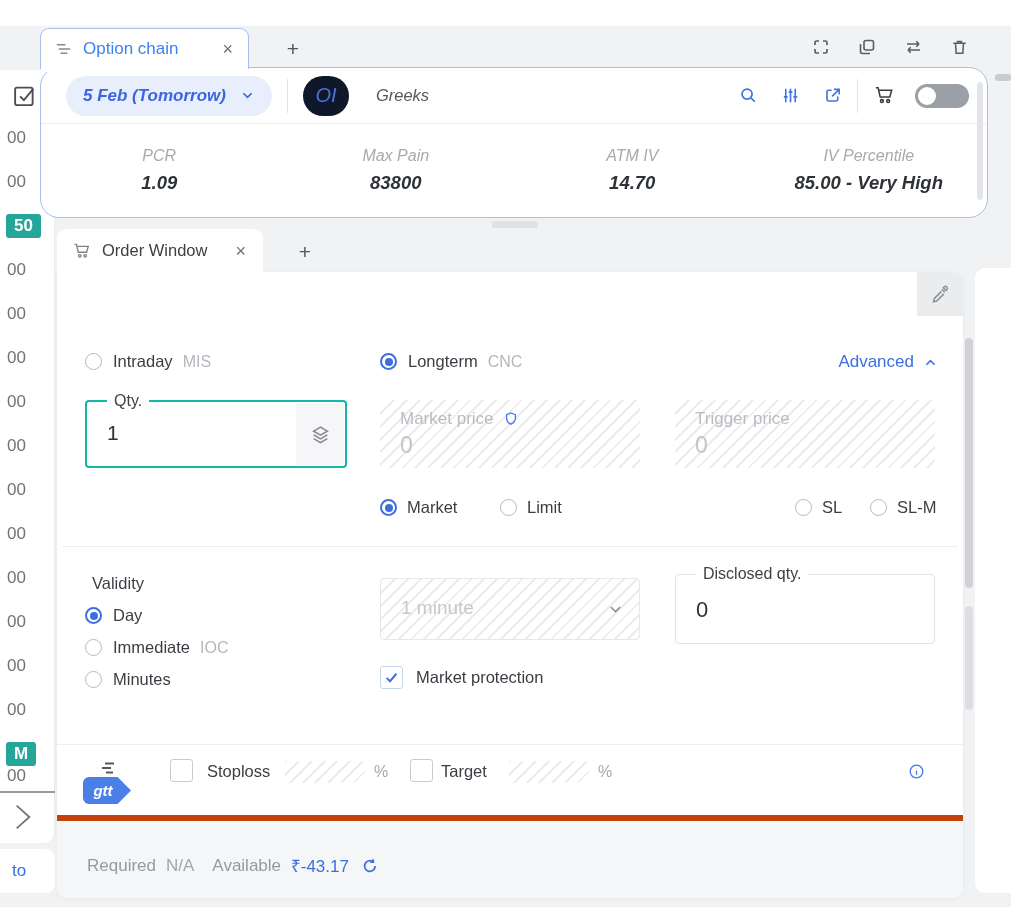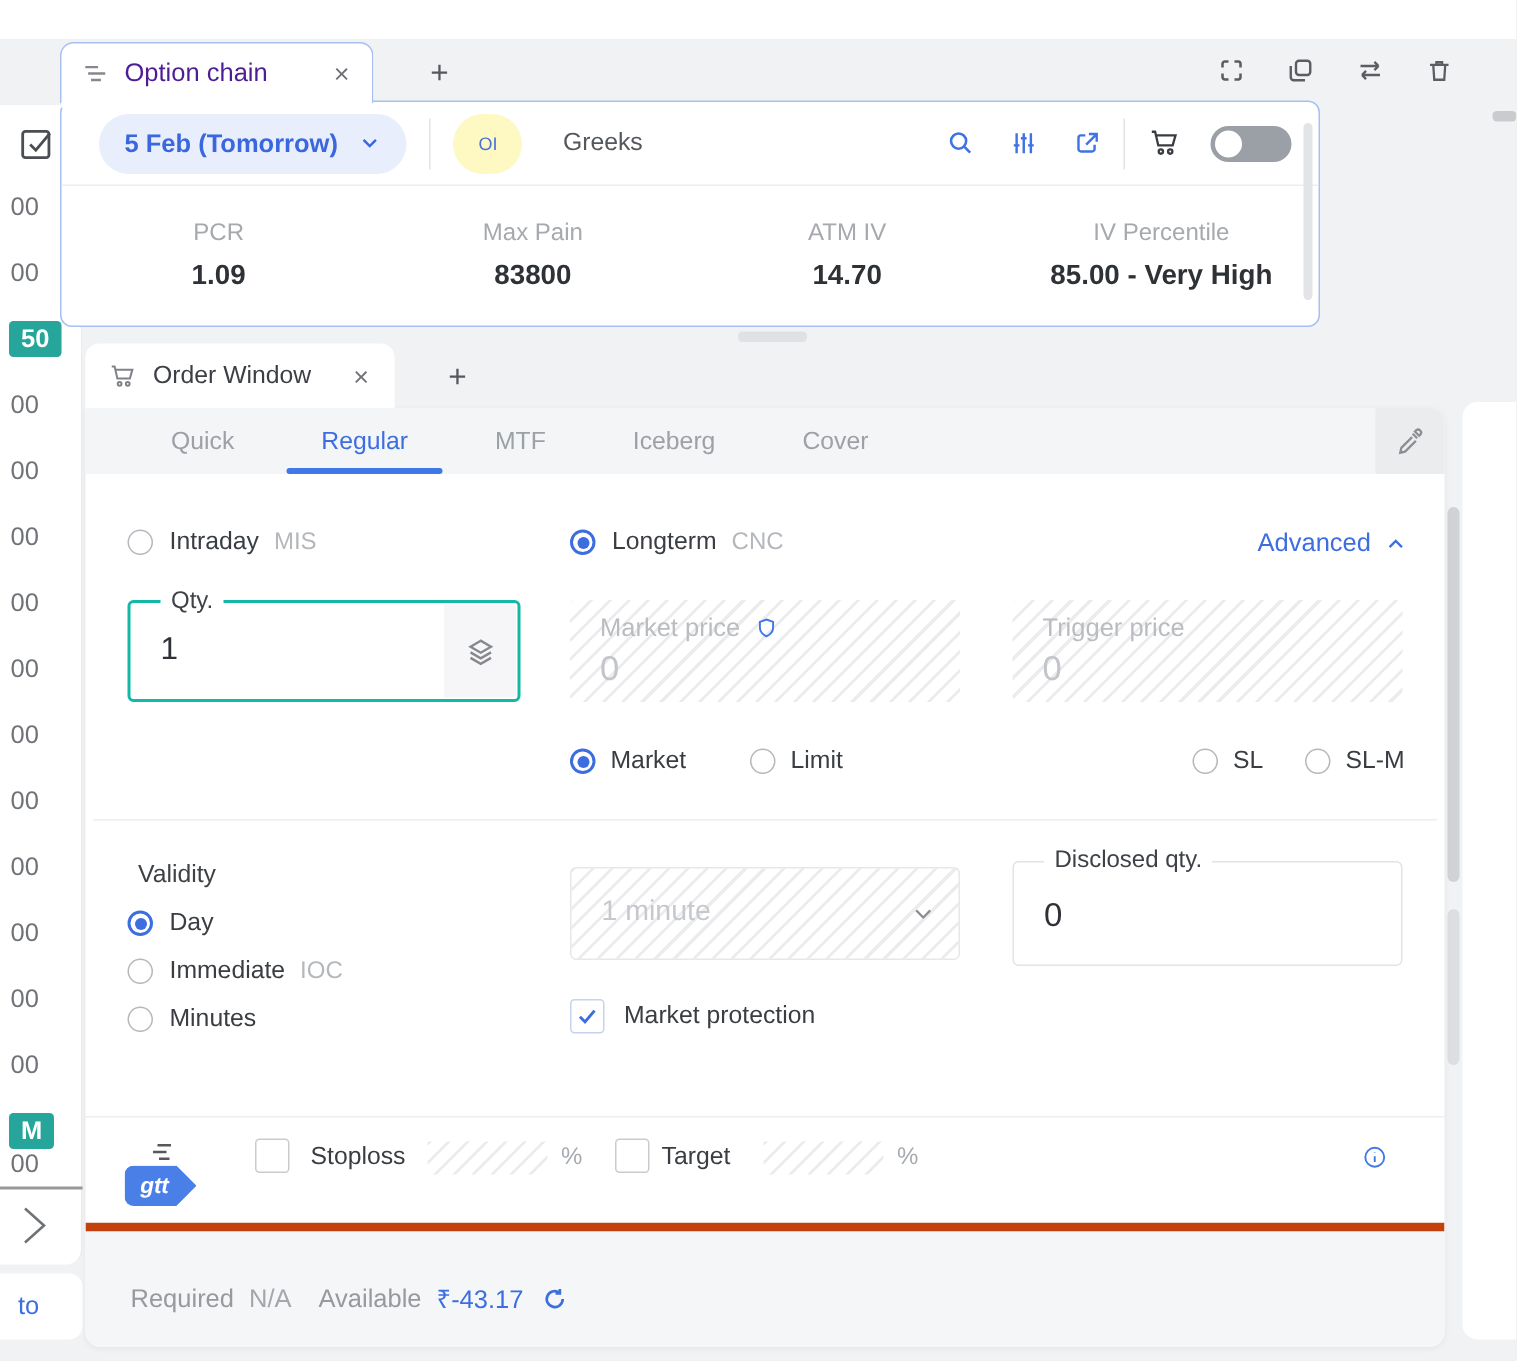--- a/index.html
+++ b/index.html
@@ -22,34 +22,34 @@
   .rail-chevron{position:absolute;left:6px;top:730px;color:#6f7276;}
   .rail-foot{position:absolute;left:0;top:849px;width:55px;height:44px;background:#fff;
              border-radius:0 9px 9px 0;z-index:1;display:flex;align-items:center;padding-left:12px;
              font-size:17px;color:#3d6ee0;}
 
   
   .oc-tab{position:absolute;left:40px;top:28px;width:209px;height:41px;background:#fff;
           border:1.5px solid #a6c0f2;border-bottom:none;border-radius:9px 9px 0 0;z-index:4;
           display:flex;align-items:center;gap:10px;padding:0 13px;}
   .oc-tab::after{content:"";position:absolute;left:0;right:0;bottom:-3px;height:4px;background:#fff;}
-  .oc-tab .t-label{font-size:17px;color:#4c1d95;flex:1;}
+  .oc-tab .t-label{font-size:17px;color:#3b82f6;flex:1;}
   .t-close{font-size:18px;color:#6e7176;line-height:1;padding:0 2px;}
   .tab-plus{position:absolute;left:278px;top:34px;width:30px;height:30px;display:flex;align-items:center;
             justify-content:center;font-size:21px;color:#55585d;z-index:2;}
   .win-icons{position:absolute;top:37px;right:42px;display:flex;gap:26px;color:#5a5d62;z-index:2;}
 
   
-  .oc-panel{position:absolute;left:40px;top:67px;width:840px;height:151px;background:#fff;
-            border:1.5px solid #a6c0f2;border-radius:8px;z-index:3;}
+  .oc-panel{position:absolute;left:40px;top:67px;width:948px;height:151px;background:#fff;
+            border:1.5px solid #a6c0f2;border-radius:19px;z-index:3;font-style:italic;}
   .oc-toolbar{height:56px;display:flex;align-items:center;padding:0 18px;gap:15px;border-bottom:1px solid #ededef;}
   .expiry-pill{height:40px;border-radius:20px;background:#e9eefc;color:#3a67de;font-weight:bold;
                font-size:17px;display:flex;align-items:center;gap:14px;padding:0 17px;margin-left:7px;}
   .vdiv{width:1px;height:34px;background:#e2e3e6;}
-  .oi-pill{width:46px;height:40px;border-radius:20px;background:#fef9c3;color:#4a73d9;font-size:12px;
+  .oi-pill{width:46px;height:40px;border-radius:20px;background:#0f172a;color:#4a73d9;font-size:20px;
            display:flex;align-items:center;justify-content:center;}
   .greeks{font-size:16.5px;color:#54575c;margin-left:12px;}
   .spacer{flex:1;}
   .tool-blue{display:flex;gap:23px;color:#3f72e2;align-items:center;}
   .cart-dark{color:#393c41;}
   .toggle{width:54px;height:24px;border-radius:12px;background:#9aa0a6;position:relative;margin-left:4px;}
   .toggle .knob{position:absolute;left:3px;top:3px;width:18px;height:18px;border-radius:50%;background:#fff;}
   .oc-stats{display:flex;height:93px;align-items:center;text-align:center;}
   .stat{flex:1;}
   .stat .slabel{font-size:16px;color:#a6a9ae;margin-bottom:7px;}
@@ -353,42 +353,20 @@
           <circle cx="9.3" cy="17.8" r="1.5"></circle>
           <circle cx="15.8" cy="17.8" r="1.5"></circle>
         </svg>
     </span>
     <span class="t-label">Order Window</span>
     <span class="t-close">×</span>
   </div>
   <div class="tab-plus2">+</div>
 
   <div class="ow">
-    <div class="ow-tabs">
-
-        <div class="ftab">
-          <span>Quick</span>
-        </div>
-
-        <div class="ftab active">
-          <span>Regular</span>
-        </div>
-
-        <div class="ftab">
-          <span>MTF</span>
-        </div>
-
-        <div class="ftab">
-          <span>Iceberg</span>
-        </div>
-
-        <div class="ftab">
-          <span>Cover</span>
-        </div>
-      </div>
     <div class="dropper">
       <svg width="20" height="20" viewBox="0 0 20 20" fill="none" stroke="currentColor" stroke-width="1.5">
           <path d="m11.8 5.2 3 3M13.3 3.7l.9-.9a2 2 0 0 1 2.8 2.8l-.9.9-2.8-2.8zM11.4 7.4l-7.2 7.2-.7 3.2 3.2-.7 7.2-7.2"></path>
         </svg>
     </div>
 
     <div class="grp grp-intraday">
       <span class="rdo"></span>
       <span class="lbl">Intraday</span>
       <span class="tag">MIS</span>

